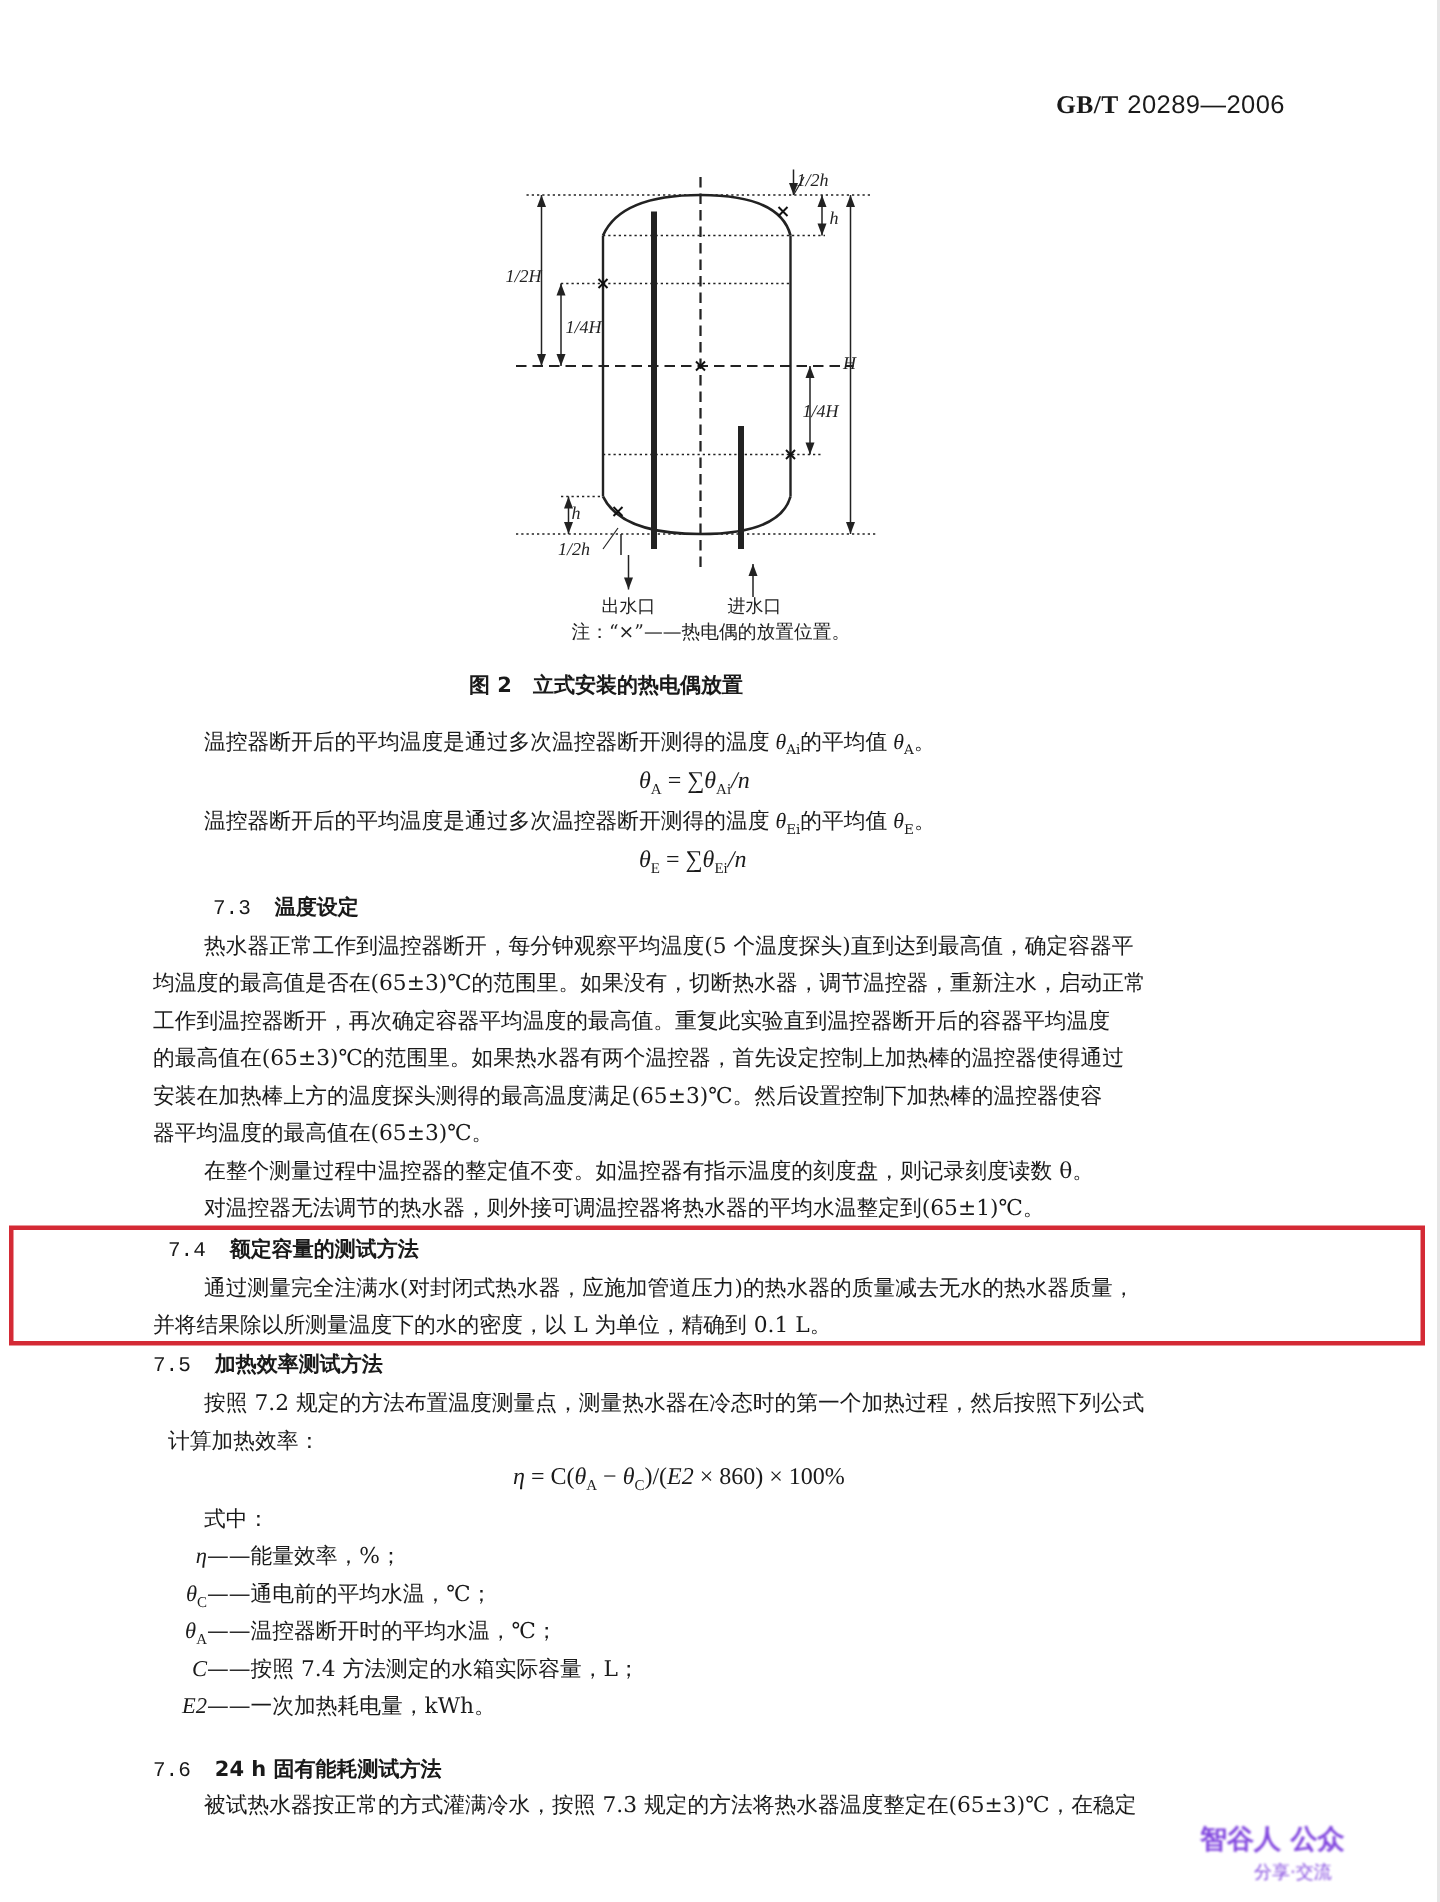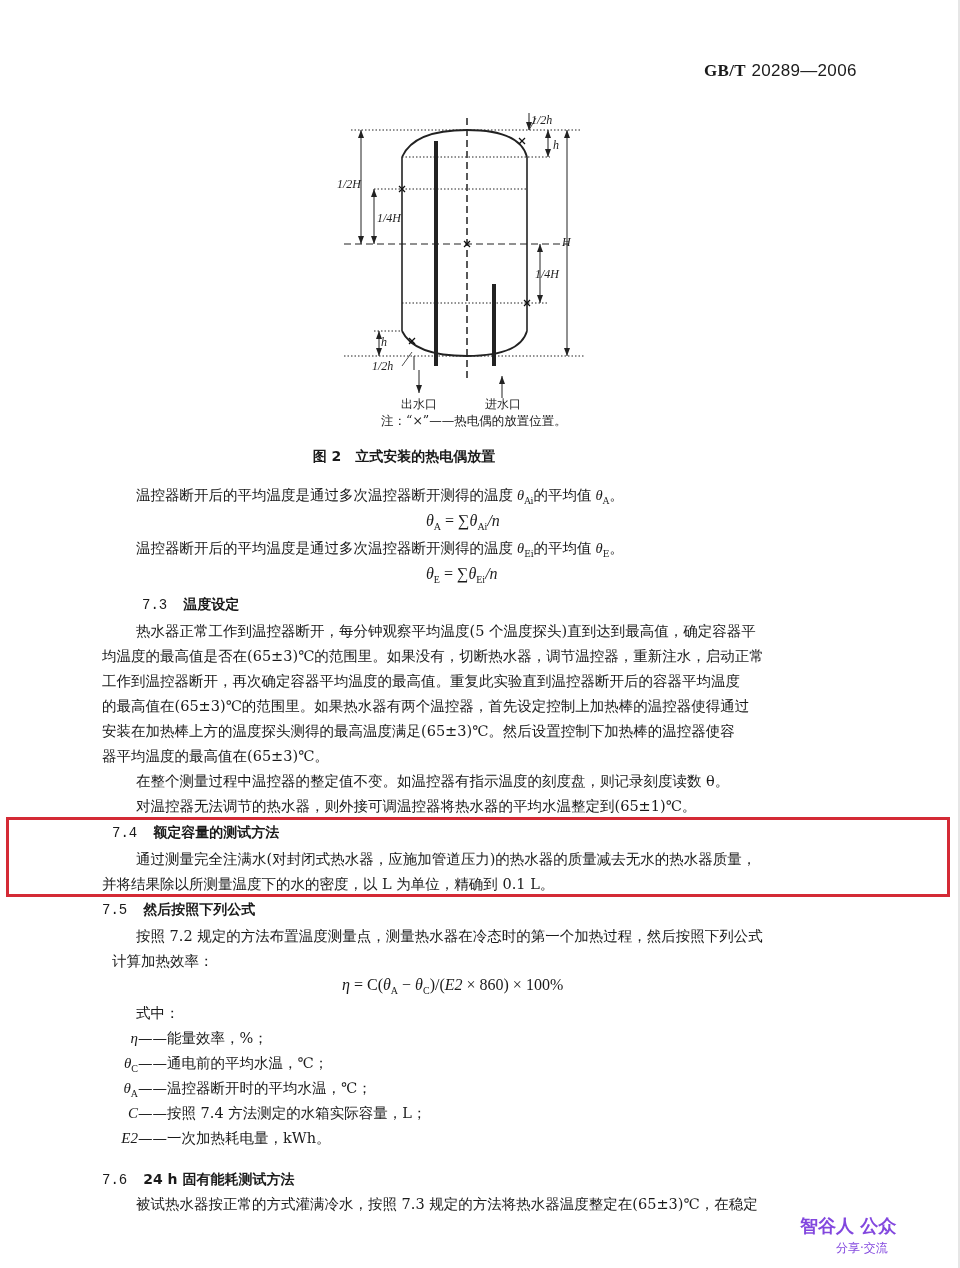--- a/index.html
+++ b/index.html
@@ -150,21 +150,21 @@
 <div class="line" style="top:796px; left:136px;">对温控器无法调节的热水器，则外接可调温控器将热水器的平均水温整定到(65±1)℃。</div>
 
 <div class="highlight-box"></div>
 <div class="heading" style="top:824px; left:102px;margin-left:10px;">
   <span class="num">7.4</span><span>额定容量的测试方法</span>
 </div>
 <div class="line" style="top:849px; left:136px;">通过测量完全注满水(对封闭式热水器，应施加管道压力)的热水器的质量减去无水的热水器质量，</div>
 <div class="line" style="top:874px; left:102px;">并将结果除以所测量温度下的水的密度，以 L 为单位，精确到 0.1 L。</div>
 
 <div class="heading" style="top:901px; left:102px;">
-  <span class="num">7.5</span><span>然后按照下列公式</span>
+  <span class="num">7.5</span><span>加热效率测试方法</span>
 </div>
 <div class="line" style="top:926px; left:136px;">按照 7.2 规定的方法布置温度测量点，测量热水器在冷态时的第一个加热过程，然后按照下列公式</div>
 <div class="line" style="top:951px; left:112px;">计算加热效率：</div>
 <div class="formula" style="top:976px; left:342px;">
   <i>η</i><span> = C(</span><i>θ</i><sub>A</sub><span> − </span><i>θ</i><sub>C</sub><span>)/(</span><i>E2</i><span> × 860) × 100%</span>
 </div>
 <div class="line" style="top:1003px; left:136px;">式中：</div>
 <div class="line" style="top:1028px; left:80px;">
   <span class="sym">η</span><span>——能量效率，%；</span>
 </div>

